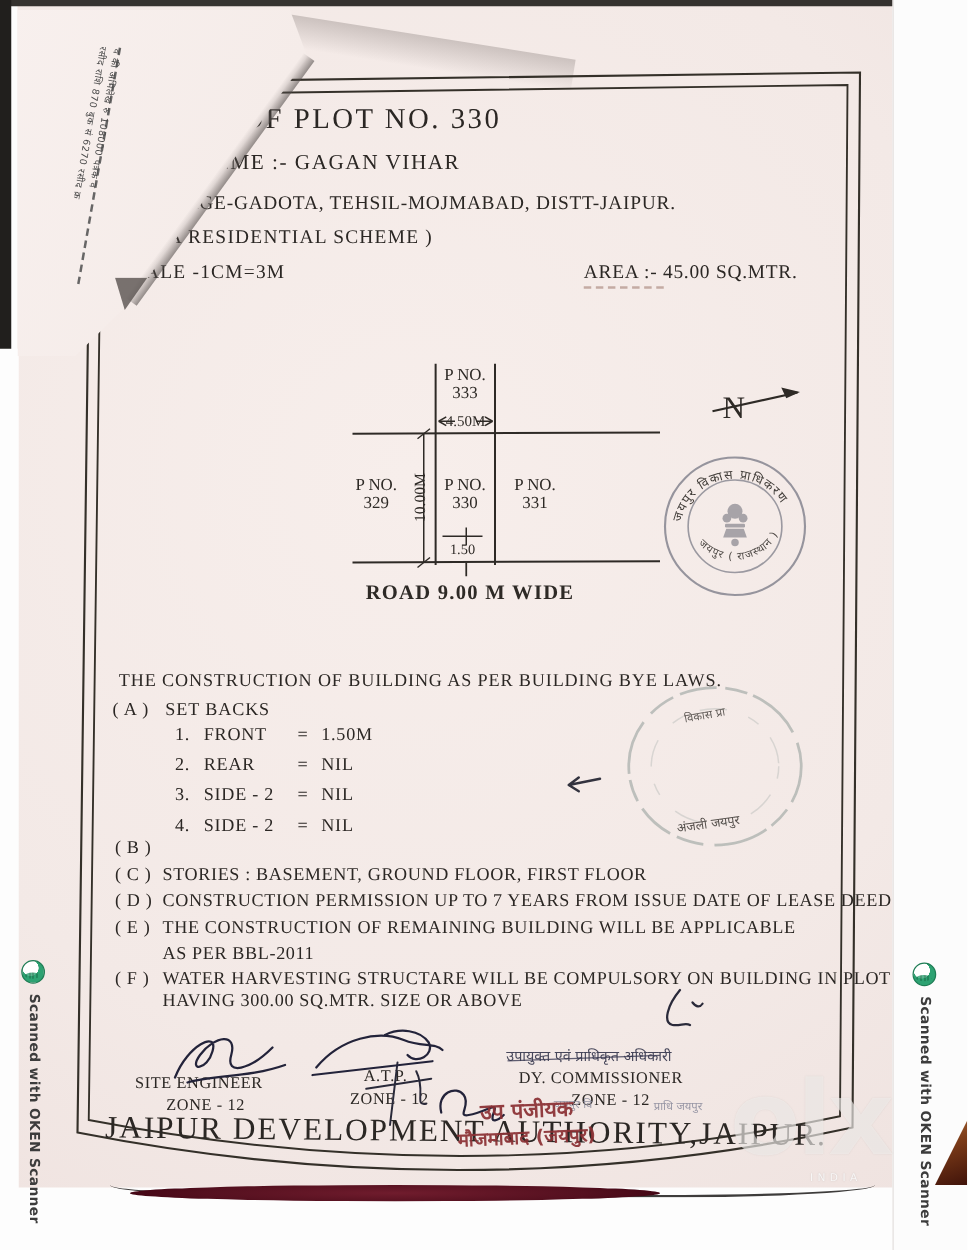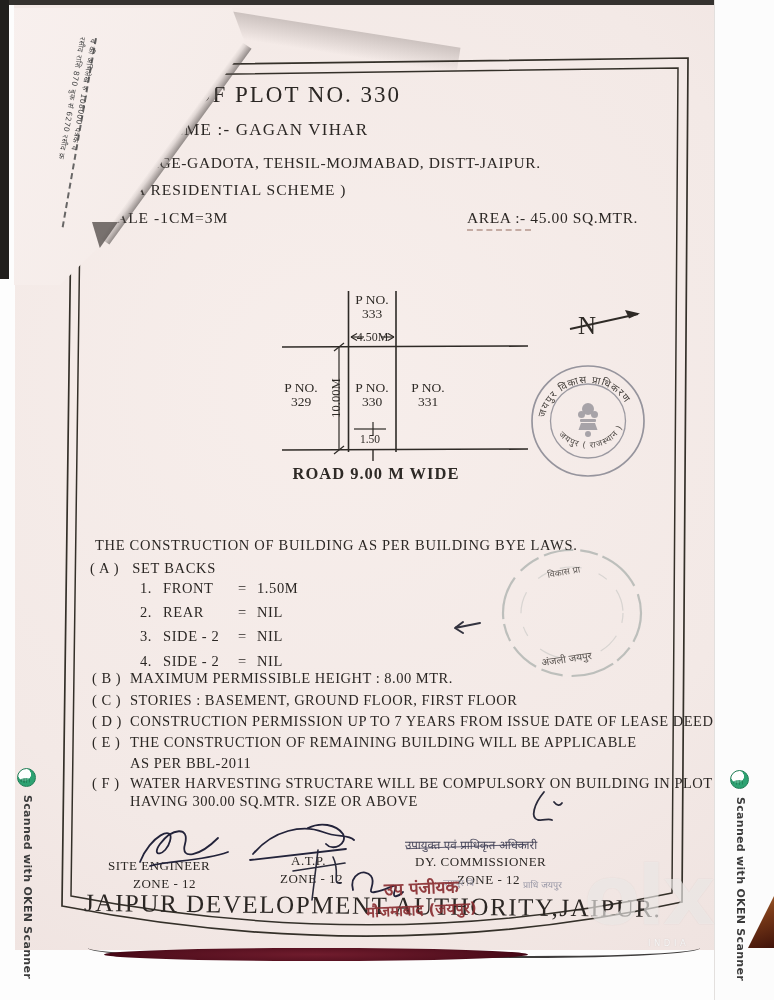--- a/index.html
+++ b/index.html
@@ -220,21 +220,20 @@
     <span class="sb-val">NIL</span>
   </div>
   <div class="sb-row" style="left:140px;top:653px;">
     <span class="sb-num">4.</span>
     <span class="sb-name">SIDE - 2</span>
     <span class="sb-eq">=</span>
     <span class="sb-val">NIL</span>
   </div>
 
   <div class="c-label" style="top:670px;">( B )</div>
-  <div class="c-text" style="top:670px;">MAXIMUM PERMISSIBLE HEIGHT : 8.00 MTR.</div>
   <div class="c-label" style="top:692px;">( C )</div>
   <div class="c-text" style="top:692px;">STORIES :  BASEMENT, GROUND FLOOR, FIRST FLOOR</div>
   <div class="c-label" style="top:713px;">( D )</div>
   <div class="c-text" style="top:713px;">CONSTRUCTION PERMISSION UP TO 7 YEARS FROM ISSUE DATE OF LEASE DEED</div>
   <div class="c-label" style="top:734px;">( E )</div>
   <div class="c-text" style="top:734px;">THE CONSTRUCTION OF REMAINING BUILDING WILL BE APPLICABLE</div>
   <div class="c-text" style="top:755px;">AS PER BBL-2011</div>
   <div class="c-label" style="top:775px;">( F )</div>
   <div class="c-text" style="top:775px;">WATER HARVESTING STRUCTARE WILL BE COMPULSORY ON BUILDING IN PLOT</div>
   <div class="c-text" style="top:793px;">HAVING 300.00 SQ.MTR. SIZE OR ABOVE</div>

